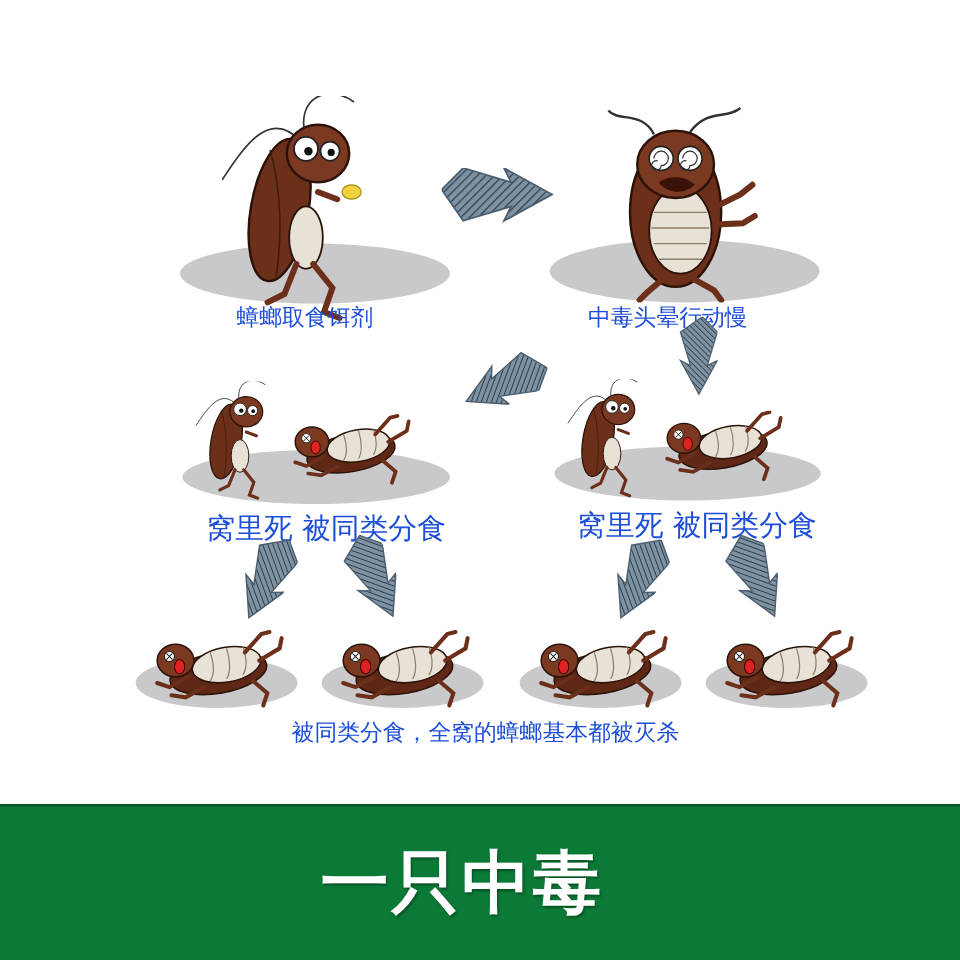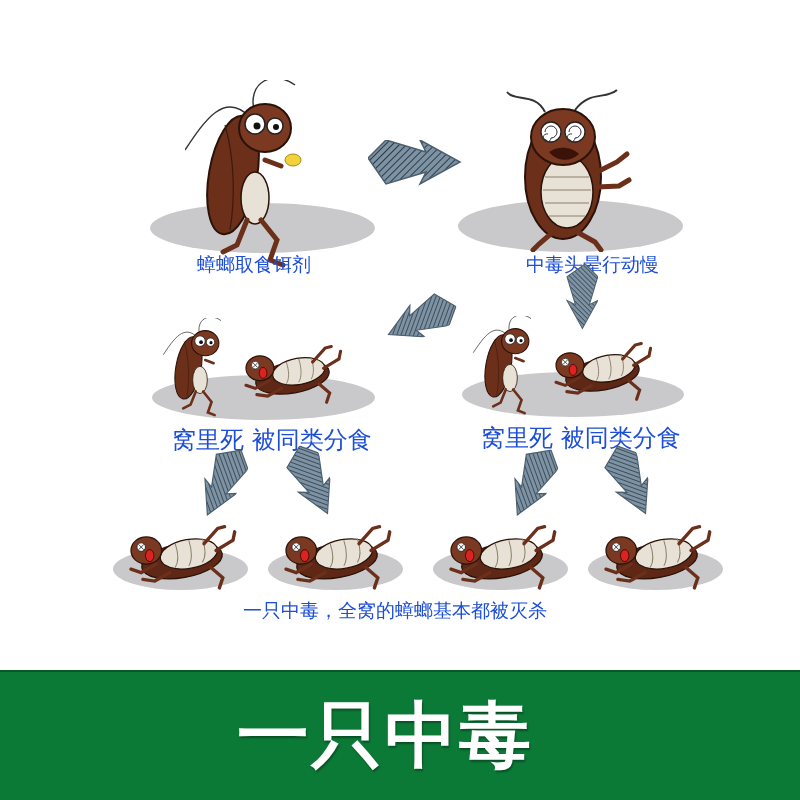--- a/index.html
+++ b/index.html
@@ -8,21 +8,21 @@
   .stage { position:absolute; left:0; top:0; width:800px; height:670px; background:#fff; }
   .shadow { position:absolute; border-radius:50%; background:#c9c9cb; }
   .label { position:absolute; font-size:19px; color:#1d4ed8; white-space:nowrap; letter-spacing:0px; }
   .label.small { font-size:24px; }
   .bug { position:absolute; }
   .arrow { position:absolute; }
   .banner { position:absolute; left:0; top:670px; width:800px; height:130px; background:#0b7a36;
             border-top:2px solid #075a27; box-sizing:border-box; }
   .banner-text { position:absolute; left:0; top:0; width:800px; height:128px; display:flex;
                  align-items:center; justify-content:center; color:#ffffff; font-weight:bold;
-                 font-size:72px; letter-spacing:2px; font-family:"DejaVu Sans","Liberation Sans",sans-serif;
+                 font-size:57px; letter-spacing:2px; font-family:"DejaVu Sans","Liberation Sans",sans-serif;
                  text-shadow:1px 2px 2px rgba(0,0,0,0.35); }
   .banner-text .gap { display:inline-block; width:30px; }
 </style>
 </head>
 <body>
 
 <svg width="0" height="0" style="position:absolute">
   <defs>
     <pattern id="hatch" width="5" height="5" patternUnits="userSpaceOnUse" patternTransform="rotate(45)">
       <rect width="5" height="5" fill="#7d93a4"></rect>
@@ -91,21 +91,21 @@
     <ellipse cx="62" cy="110" rx="26" ry="36" fill="#e8e2d6" stroke="#2a1208" stroke-width="1.5"></ellipse>
     <path d="M40,95 H84 M38,108 H86 M40,121 H84 M44,134 H80" stroke="#8a7e6c" stroke-width="1.2"></path>
     <ellipse cx="58" cy="55" rx="32" ry="28" fill="#7a3920" stroke="#2a1208" stroke-width="2"></ellipse>
     <circle cx="46" cy="50" r="10" fill="#fff" stroke="#222" stroke-width="1.3"></circle>
     <circle cx="70" cy="50" r="10" fill="#fff" stroke="#222" stroke-width="1.3"></circle>
     <path d="M46,50 m-6,0 a6,6 0 1,1 6,6 a4,4 0 1,1 -3,-4 M70,50 m-6,0 a6,6 0 1,1 6,6 a4,4 0 1,1 -3,-4" fill="none" stroke="#333" stroke-width="1"></path>
     <path d="M44,70 C52,64 66,64 74,72 C66,80 52,80 44,70 Z" fill="#3a1208"></path>
     <path d="M92,90 L112,80 L122,72 M92,105 L114,104 L124,98" fill="none" stroke="#6b2f1a" stroke-width="5" stroke-linecap="round"></path>
     <path d="M48,150 L34,162 L28,168 M72,150 L90,160 L96,168" fill="none" stroke="#6b2f1a" stroke-width="5" stroke-linecap="round"></path>
   </svg>
-  <div class="label" style="left:490px;top:252px;margin-left:36px;">中毒头晕行动慢</div>
+  <div class="label" style="left:490px;top:252px;">中毒头晕行动慢</div>
 
   <svg class="arrow" style="left:546px;top:282px;transform:rotate(90deg);transform-origin:center;" width="70" height="34" viewBox="0 0 100 48">
     <use href="#arrow-shape"></use>
   </svg>
 
   <svg class="arrow" style="left:378px;top:300px;transform:rotate(155deg);transform-origin:center;" width="80" height="38" viewBox="0 0 100 48">
     <use href="#arrow-shape"></use>
   </svg>
 
   <div class="shadow" style="left:152px;top:375px;width:223px;height:45px;"></div>
@@ -152,21 +152,21 @@
   <div class="shadow" style="left:433px;top:548px;width:135px;height:42px;"></div>
   <svg class="bug" style="left:442px;top:525px;" width="120" height="68" viewBox="0 0 140 80">
       <use href="#dead-roach"></use>
     </svg>
 
   <div class="shadow" style="left:588px;top:548px;width:135px;height:42px;"></div>
   <svg class="bug" style="left:597px;top:525px;" width="120" height="68" viewBox="0 0 140 80">
       <use href="#dead-roach"></use>
     </svg>
 
-  <div class="label" style="left:243px;top:598px;">一只中毒，全窝的蟑螂基本都被灭杀</div>
+  <div class="label" style="left:243px;top:598px;">被同类分食，全窝的蟑螂基本都被灭杀</div>
 </div>
 
 <div class="banner">
   <div class="banner-text">
     <span>一只中毒</span>
     <span class="gap"></span>
   </div>
 </div>
 
 </body></html>

